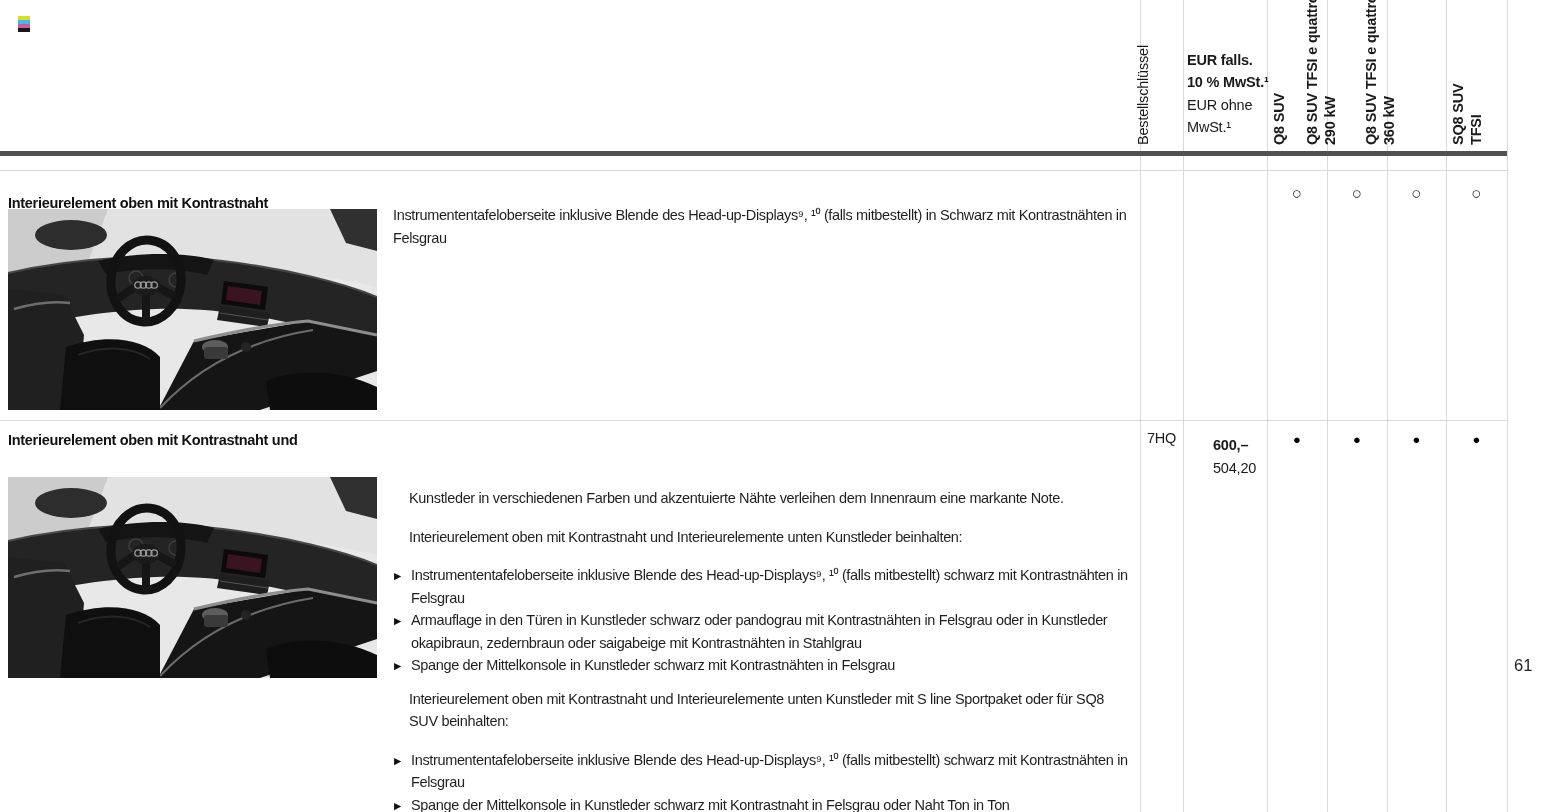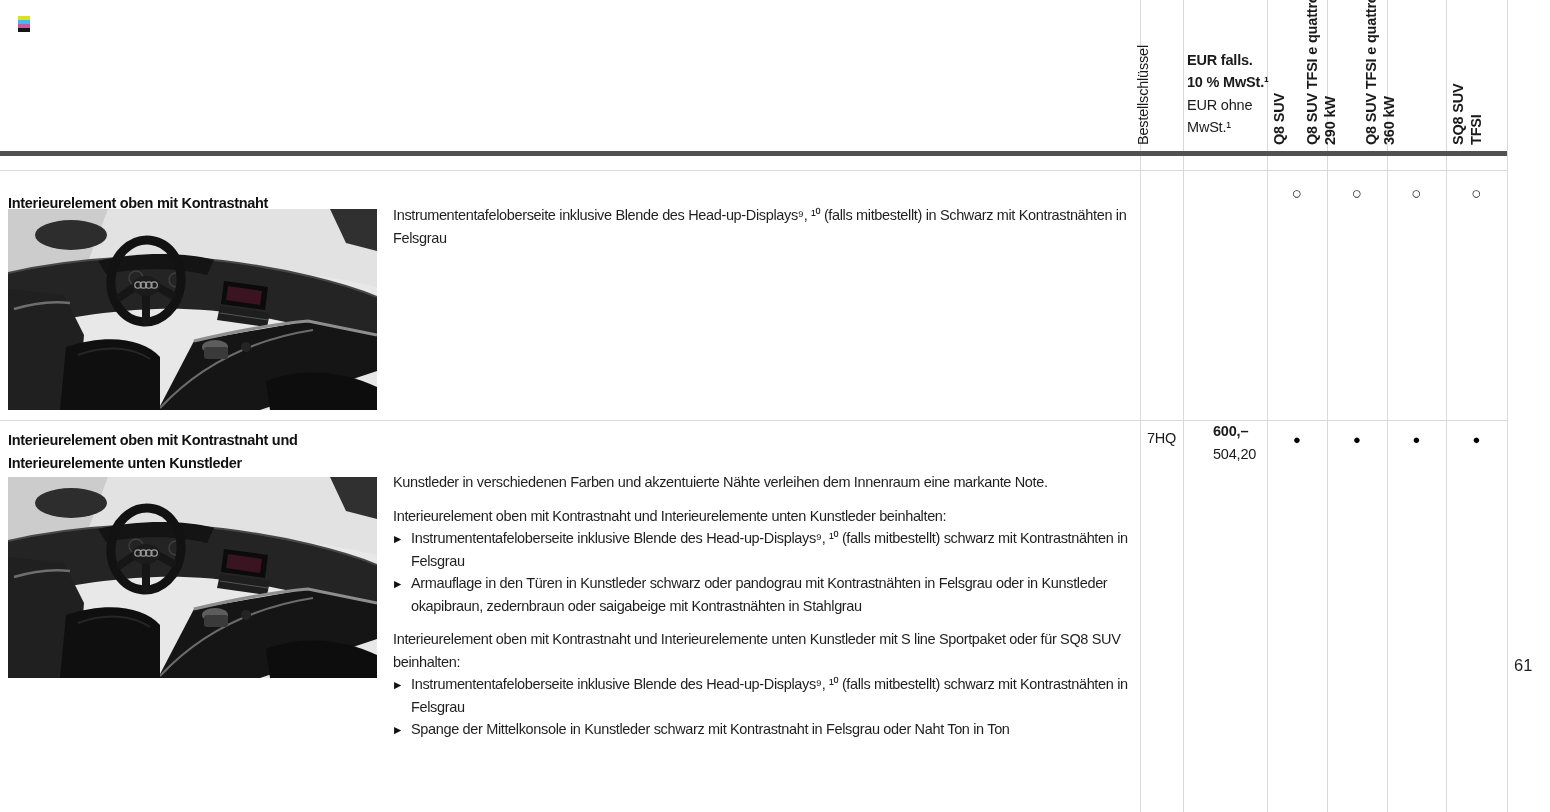--- a/index.html
+++ b/index.html
@@ -42,40 +42,40 @@
 
   .row-title{
     position:absolute;left:8px;
     font-size:14.5px;font-weight:700;letter-spacing:-0.3px;line-height:23px;color:#111;
   }
   .body-text, .desc{
     font-size:14.5px;line-height:22.5px;letter-spacing:-0.35px;color:#1f1f1f;
   }
   .desc{position:absolute;left:393px;width:737px;}
   .text-block{position:absolute;left:393px;top:471px;width:737px;}
-  .text-block p{margin:0;}
+  .text-block p{margin:16px;}
   .text-block p.intro{margin-bottom:11px;}
   .text-block p.heading2{margin-top:11px;}
   .text-block ul{margin:0;padding:0;list-style:none;}
   .text-block li{position:relative;padding-left:18px;}
   .text-block li::before{
     content:"▶";position:absolute;left:1px;top:1px;
     font-size:9.5px;color:#111;
   }
 
   .avail{position:absolute;text-align:center;line-height:20px;}
   .avail.open{font-size:17px;color:#2a2a2a;}
   .avail.filled{font-size:13px;color:#000;}
 
   .order-code{
     position:absolute;left:1140px;width:43px;top:430px;
     text-align:center;font-size:14.5px;letter-spacing:-0.2px;
   }
   .price-cell{
-    position:absolute;left:1213px;top:420px;
+    position:absolute;left:1213px;top:434px;
     font-size:14.5px;line-height:22.5px;letter-spacing:-0.2px;
   }
   .price-cell .incl{font-weight:700;display:block;}
   .price-cell .excl{display:block;}
 
   .interior-img{position:absolute;left:8px;width:369px;height:201px;display:block;}
 
   .page-number{
     position:absolute;left:1514px;top:656px;width:34px;
     font-size:16.5px;color:#222;
@@ -172,21 +172,20 @@
 
   <span class="avail open" style="left:1267px;width:60px;top:184px">○</span>
   <span class="avail open" style="left:1327px;width:60px;top:184px">○</span>
   <span class="avail open" style="left:1387px;width:59px;top:184px">○</span>
   <span class="avail open" style="left:1446px;width:61px;top:184px">○</span>
 </div>
 
 <div>
   <div class="row-title" style="top:429px">
     <div>Interieurelement oben mit Kontrastnaht und</div>
-    <div>Interieurelemente unten Kunstleder</div>
   </div>
 
   <svg class="interior-img" style="top:477px" viewBox="0 0 369 201" preserveAspectRatio="none">
       <use href="#interior"></use>
     </svg>
 
   <div class="order-code">7HQ</div>
 
   <div class="price-cell">
     <span class="incl">600,–</span>
@@ -197,20 +196,21 @@
   <span class="avail filled" style="left:1327px;width:60px;top:430px">●</span>
   <span class="avail filled" style="left:1387px;width:59px;top:430px">●</span>
   <span class="avail filled" style="left:1446px;width:61px;top:430px">●</span>
 
   <div class="text-block body-text">
     <p class="intro">Kunstleder in verschiedenen Farben und akzentuierte Nähte verleihen dem Innenraum eine markante Note.</p>
     <p class="heading">Interieurelement oben mit Kontrastnaht und Interieurelemente unten Kunstleder beinhalten:</p>
     <ul>
       <li>Instrumententafeloberseite inklusive Blende des Head-up-Displays⁹, ¹⁰ (falls mitbestellt) schwarz mit Kontrastnähten in Felsgrau</li>
       <li>Armauflage in den Türen in Kunstleder schwarz oder pandograu mit Kontrastnähten in Felsgrau oder in Kunstleder okapibraun, zedernbraun oder saigabeige mit Kontrastnähten in Stahlgrau</li>
+      <li>Spange der Mittelkonsole in Kunstleder schwarz mit Kontrastnähten in Felsgrau</li>
     </ul>
     <p class="heading2">Interieurelement oben mit Kontrastnaht und Interieurelemente unten Kunstleder mit S line Sportpaket oder für SQ8 SUV beinhalten:</p>
     <ul>
       <li>Instrumententafeloberseite inklusive Blende des Head-up-Displays⁹, ¹⁰ (falls mitbestellt) schwarz mit Kontrastnähten in Felsgrau</li>
       <li>Spange der Mittelkonsole in Kunstleder schwarz mit Kontrastnaht in Felsgrau oder Naht Ton in Ton</li>
     </ul>
   </div>
 </div>
 
 <div class="page-number">61</div>

